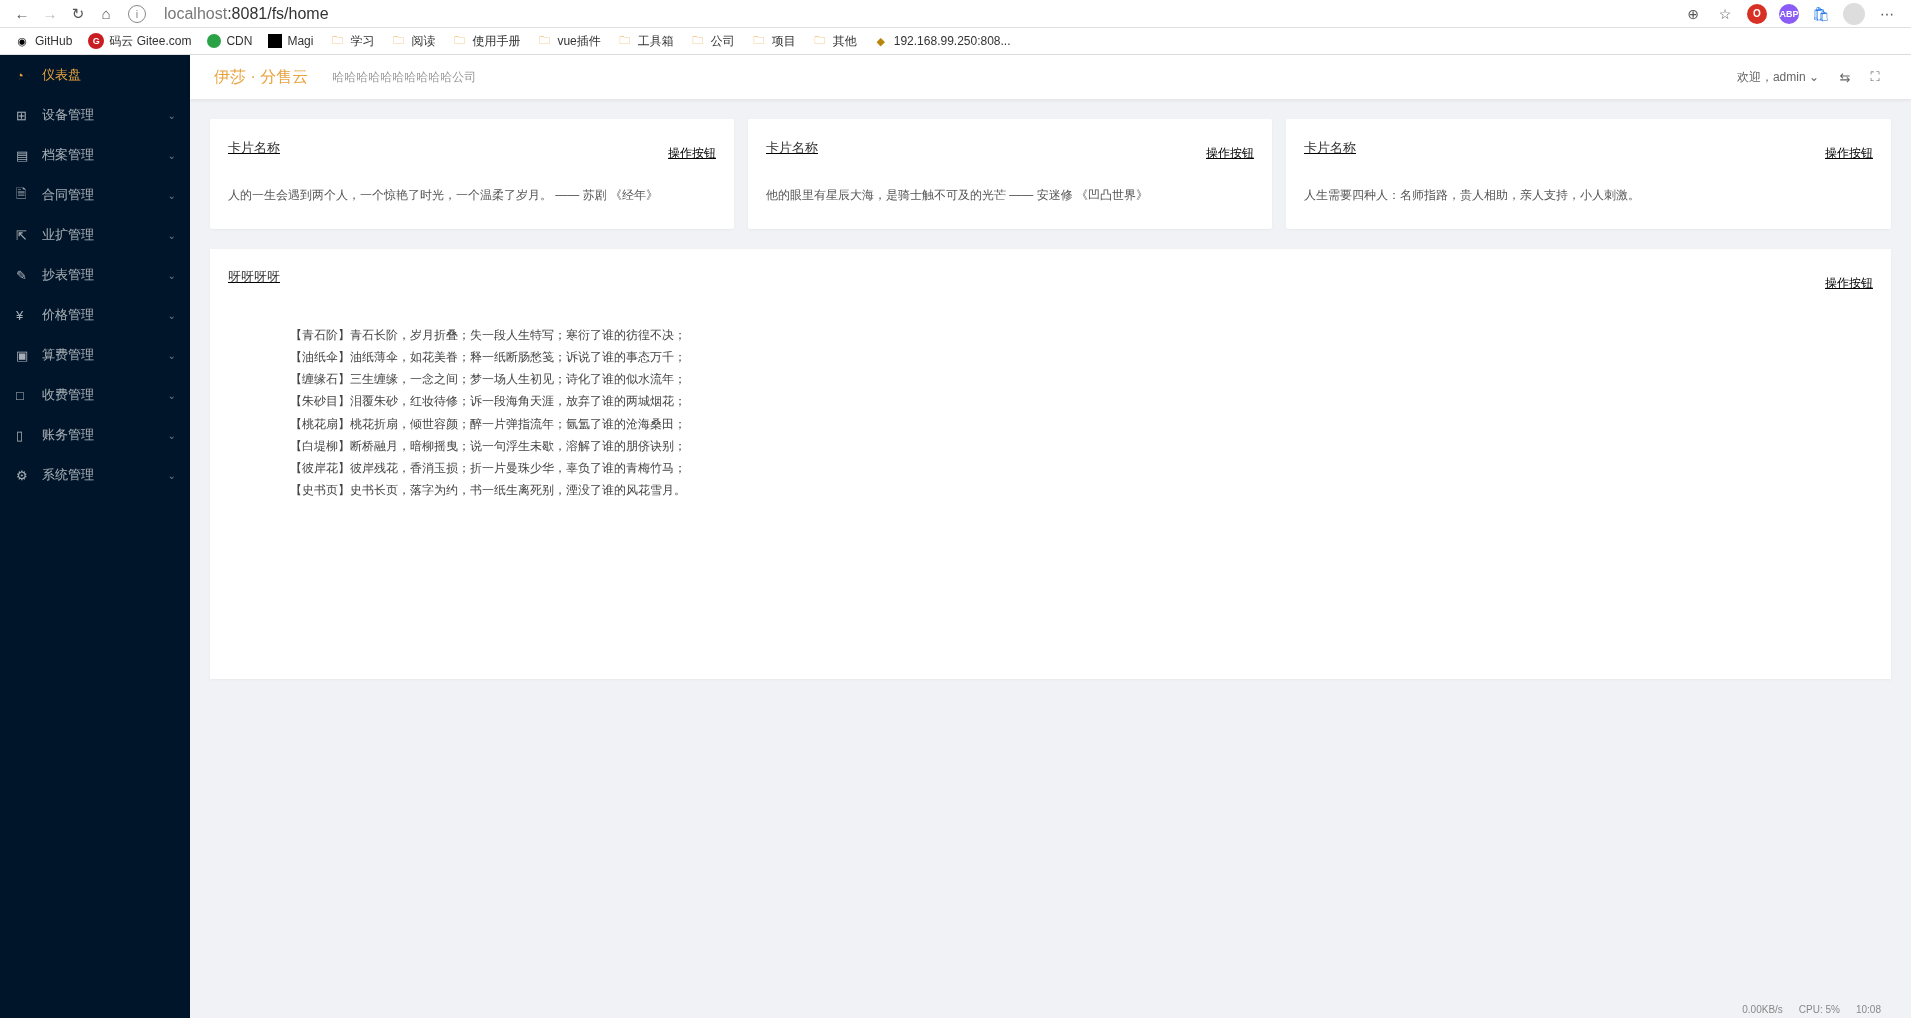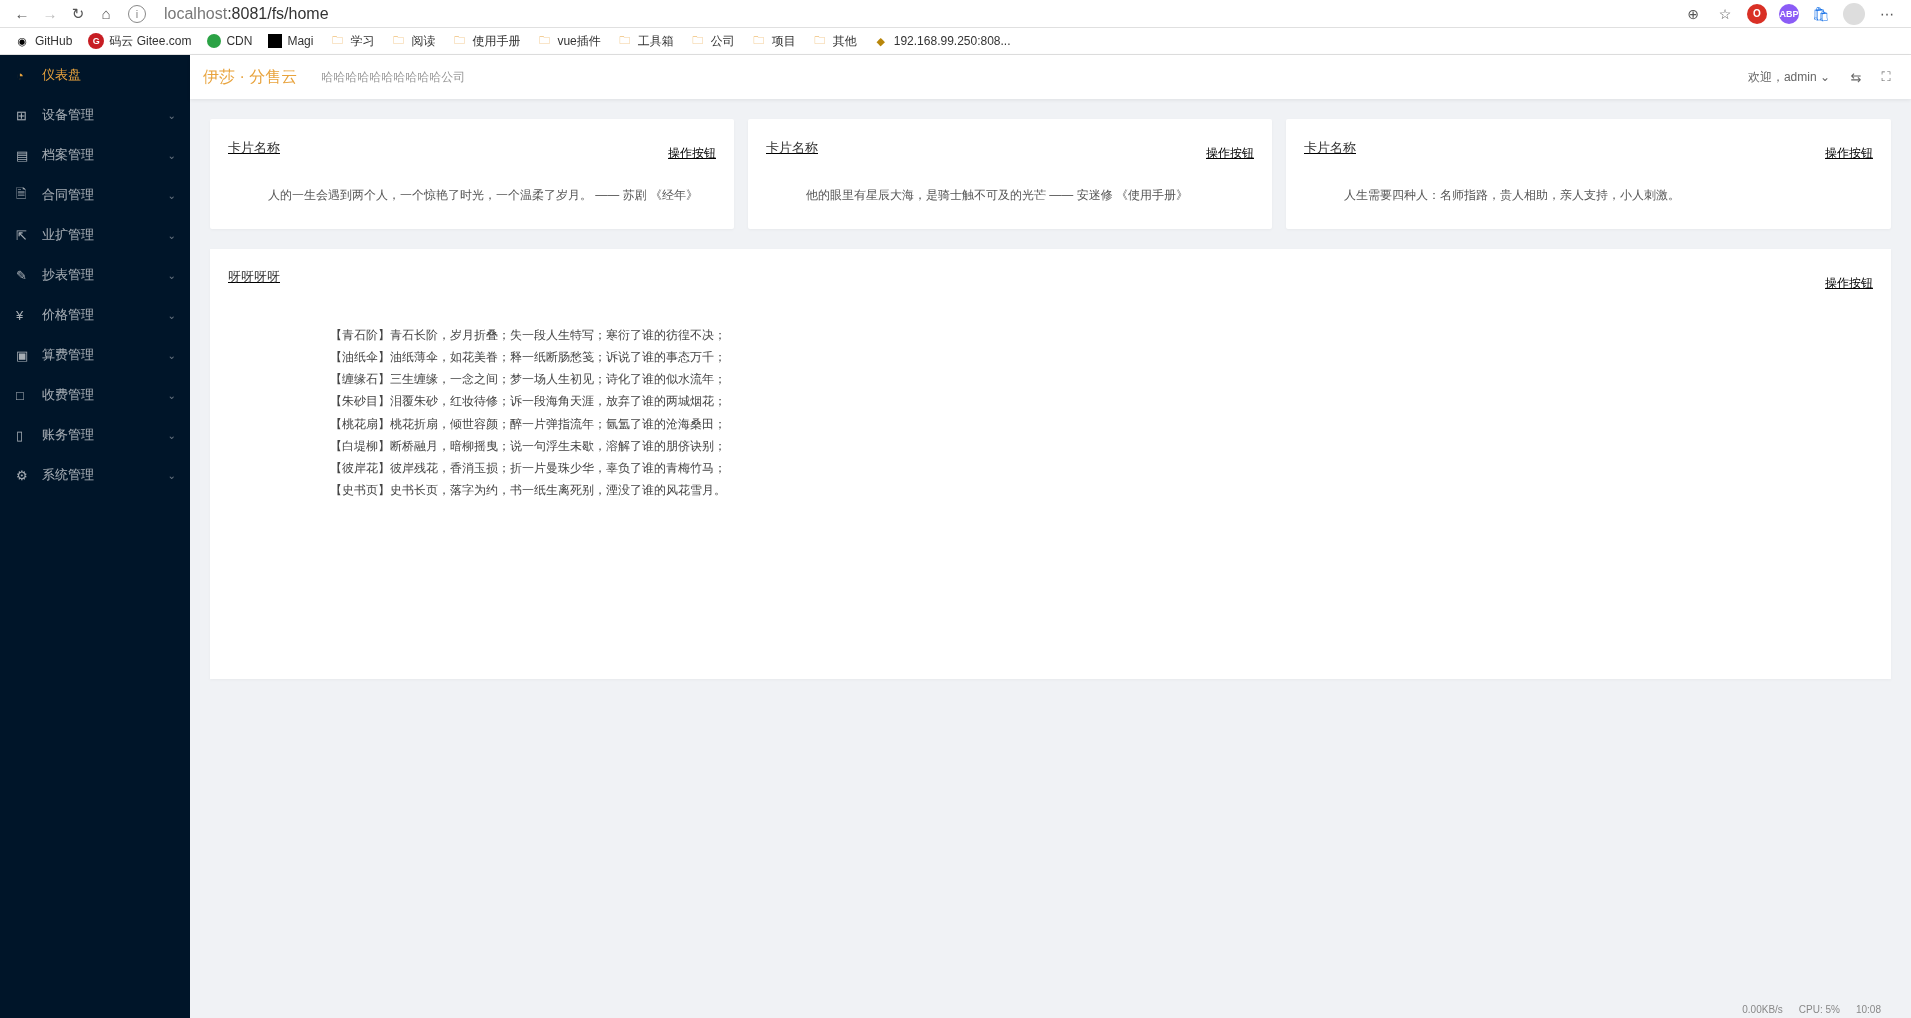--- a/index.html
+++ b/index.html
@@ -33,34 +33,34 @@
 
 
 .app { display: flex; height: calc(100% - 55px); }
 .sidebar { width: 190px; background: #001529; color: rgba(255,255,255,0.65); overflow-y: auto; }
 .side-item { height: 40px; display: flex; align-items: center; padding: 0 16px; font-size: 13px; cursor: pointer; position: relative; }
 .side-item.active { color: #e8a33d; }
 .side-item .si-ico { width: 16px; margin-right: 10px; font-size: 13px; }
 .side-item .si-arrow { position: absolute; right: 14px; font-size: 10px; color: rgba(255,255,255,0.4); }
 
 .main { flex: 1; display: flex; flex-direction: column; background: #f0f2f5; }
-.topbar { height: 44px; background: #fff; display: flex; align-items: center; padding: 0 13px; box-shadow: 0 1px 4px rgba(0,0,0,0.08); }
+.topbar { height: 44px; background: #fff; display: flex; align-items: center; padding: 0 24px; box-shadow: 0 1px 4px rgba(0,0,0,0.08); }
 .topbar .brand { font-size: 16px; color: #e8a33d; font-weight: 500; margin-right: 24px; }
 .topbar .sub { font-size: 12px; color: #999; }
 .topbar .spacer { flex: 1; }
 .topbar .welcome { font-size: 12px; color: #666; margin-right: 8px; }
 .topbar .tb-ico { width: 24px; height: 24px; display: flex; align-items: center; justify-content: center; color: #666; cursor: pointer; margin-left: 6px; font-size: 13px; }
 
 .content { flex: 1; padding: 20px; overflow: auto; }
 .cards-row { display: flex; gap: 14px; margin-bottom: 20px; }
 .card { background: #fff; border-radius: 2px; box-shadow: 0 1px 3px rgba(0,0,0,0.04); }
 .card-head { display: flex; align-items: center; justify-content: space-between; padding: 14px 18px; border-bottom: 0; text-decoration: underline; }
 .card-title { font-size: 13px; color: #333; }
 .card-action { font-size: 12px; color: #000000; cursor: pointer; margin-top: 12px; }
-.card-body { padding: 8px 18px 22px; font-size: 12px; color: #555; line-height: 1.9; margin-left: 40px; }
+.card-body { padding: 8px 18px 22px; font-size: 12px; color: #555; line-height: 1.9; }
 .c1 { flex: 0 0 524px; }
 .c2 { flex: 0 0 524px; }
 .c3 { flex: 1; }
 .big-card { background: #fff; border-radius: 0; box-shadow: 0 1px 3px rgba(0,0,0,0.04); min-height: 430px; }
 .big-card .card-body { padding: 18px 80px 60px; }
 .poem-line { font-size: 12px; color: #444; line-height: 1.85; white-space: nowrap; }
 
 .status-bar { position: absolute; bottom: 0; right: 30px; height: 18px; font-size: 10px; color: #888; display: flex; align-items: center; gap: 16px; }
 </style>
 </head>
@@ -218,21 +218,21 @@
             <span class="card-title">卡片名称</span>
             <span class="card-action">操作按钮</span>
           </div>
           <div class="card-body">人的一生会遇到两个人，一个惊艳了时光，一个温柔了岁月。 —— 苏剧 《经年》</div>
         </div>
         <div class="card c2">
           <div class="card-head">
             <span class="card-title">卡片名称</span>
             <span class="card-action">操作按钮</span>
           </div>
-          <div class="card-body">他的眼里有星辰大海，是骑士触不可及的光芒 —— 安迷修 《使用手册》</div>
+          <div class="card-body">他的眼里有星辰大海，是骑士触不可及的光芒 —— 安迷修 《凹凸世界》</div>
         </div>
         <div class="card c3">
           <div class="card-head">
             <span class="card-title">卡片名称</span>
             <span class="card-action">操作按钮</span>
           </div>
           <div class="card-body">人生需要四种人：名师指路，贵人相助，亲人支持，小人刺激。</div>
         </div>
       </div>
 

